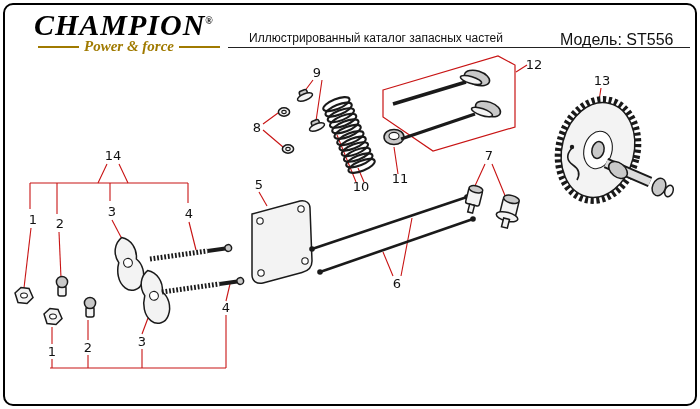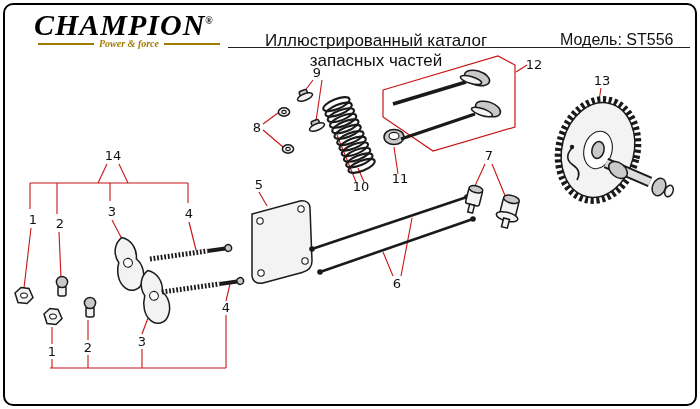--- a/index.html
+++ b/index.html
@@ -13,23 +13,23 @@
   .logo{position:absolute;left:34px;top:5px;width:190px;}
   .brand{
     font-family:"Liberation Serif",serif;font-style:italic;font-weight:bold;
     font-size:30px;line-height:31px;letter-spacing:1px;color:#000;white-space:nowrap;
   }
   .reg{font-size:10px;vertical-align:super;letter-spacing:0;}
   .tagline-row{display:flex;align-items:center;gap:5px;margin-top:-2px;padding:0 4px;}
   .tagline-rule{flex:1;height:2px;background:#a07a00;}
   .tagline{
     font-family:"Liberation Serif",serif;font-style:italic;font-weight:bold;
-    font-size:10px;color:#a07a00;white-space:nowrap;
+    font-size:15px;color:#a07a00;white-space:nowrap;
   }
-  .catalog-title{position:absolute;left:228px;top:31px;width:296px;text-align:center;font-size:17px;color:#111;}
+  .catalog-title{position:absolute;left:228px;top:31px;width:296px;text-align:center;font-size:12px;color:#111;}
   .model-label{position:absolute;left:560px;top:31px;width:130px;text-align:left;font-size:16px;color:#111;}
   .header-divider{position:absolute;left:228px;top:47px;width:462px;height:0;border-top:1.5px solid #222;}
 
   
   svg#diagram{position:absolute;left:0;top:0;width:700px;height:409px;}
   .red path{stroke:#c81414;fill:none;stroke-width:1.1;}
   .part{stroke:#1a1a1a;stroke-width:1.5;fill:#f3f3f3;}
   .part-dark{stroke:#1a1a1a;stroke-width:1.5;fill:#c9c9c9;}
   .part-line{stroke:#1a1a1a;fill:none;}
   .hole{stroke:#1a1a1a;stroke-width:1.1;fill:#ffffff;}

